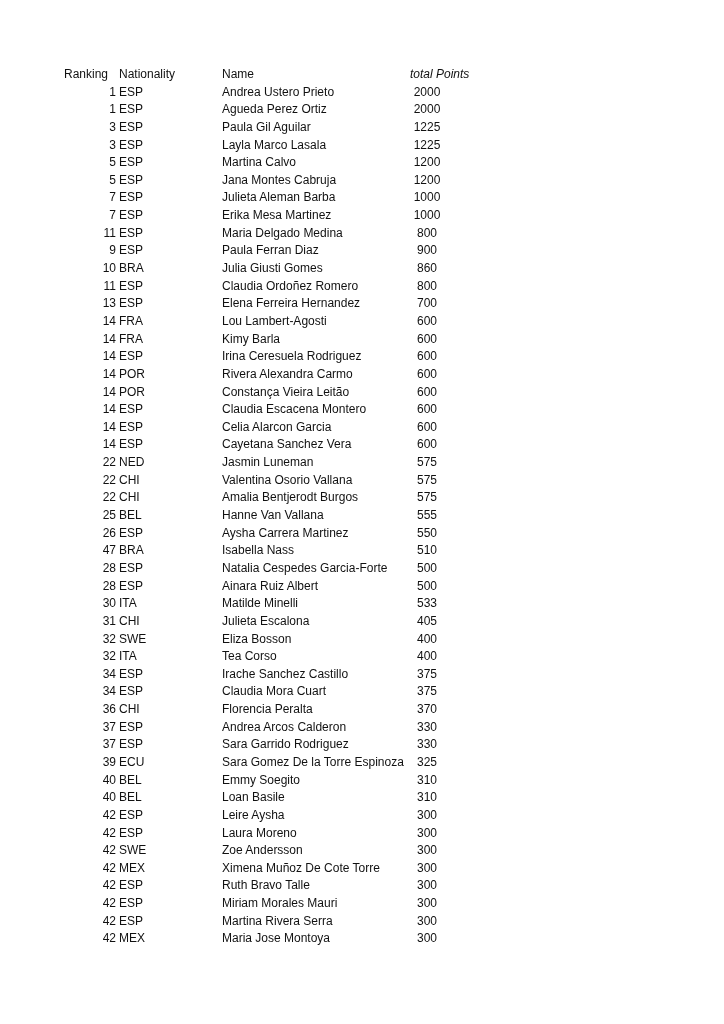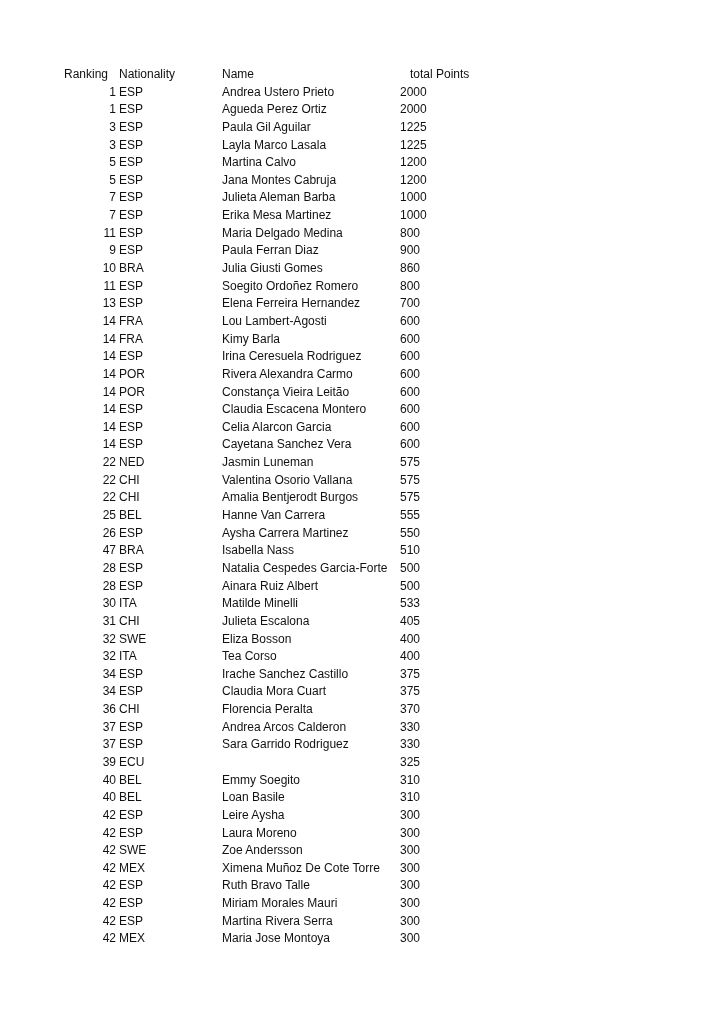--- a/index.html
+++ b/index.html
@@ -3,23 +3,23 @@
 <meta charset="utf-8">
 <style>
   html, body { margin: 0; padding: 0; background: #ffffff; }
   body { width: 724px; height: 1024px; position: relative; overflow: hidden;
          font-family: "Liberation Sans", sans-serif; color: #111; }
   #sheet { position: absolute; left: 60px; top: 66px; width: 430px; }
   .row { position: relative; height: 17.65px; font-size: 12px; line-height: 17.65px; white-space: nowrap; }
   .c-rank { position: absolute; left: 0; width: 56px; text-align: right; }
   .c-nat { position: absolute; left: 59px; }
   .c-name { position: absolute; left: 134px; margin-left: 28px; }
-  .c-pts { position: absolute; left: 340px; width: 82px; text-align: left; }
+  .c-pts { position: absolute; left: 326px; width: 82px; text-align: center; }
   .hdr .c-rank { left: 4px; width: auto; text-align: left; }
-  .hdr .c-pts { left: 350px; width: auto; text-align: left; }
+  .hdr .c-pts { left: 350px; width: auto; text-align: left; font-style: italic; }
 </style>
 </head>
 <body>
 
 <div id="sheet">
   <div class="row hdr">
     <span class="c-rank">Ranking</span>
     <span class="c-nat">Nationality</span>
     <span class="c-name">Name</span>
     <span class="c-pts">total Points</span>
@@ -87,21 +87,21 @@
       </div>
       <div class="row">
         <span class="c-rank">10</span>
         <span class="c-nat">BRA</span>
         <span class="c-name">Julia Giusti Gomes</span>
         <span class="c-pts">860</span>
       </div>
       <div class="row">
         <span class="c-rank">11</span>
         <span class="c-nat">ESP</span>
-        <span class="c-name">Soegito Ordoñez Romero</span>
+        <span class="c-name">Claudia Ordoñez Romero</span>
         <span class="c-pts">800</span>
       </div>
       <div class="row">
         <span class="c-rank">13</span>
         <span class="c-nat">ESP</span>
         <span class="c-name">Elena Ferreira Hernandez</span>
         <span class="c-pts">700</span>
       </div>
       <div class="row">
         <span class="c-rank">14</span>
@@ -165,21 +165,21 @@
       </div>
       <div class="row">
         <span class="c-rank">22</span>
         <span class="c-nat">CHI</span>
         <span class="c-name">Amalia Bentjerodt Burgos</span>
         <span class="c-pts">575</span>
       </div>
       <div class="row">
         <span class="c-rank">25</span>
         <span class="c-nat">BEL</span>
-        <span class="c-name">Hanne Van Carrera</span>
+        <span class="c-name">Hanne Van Vallana</span>
         <span class="c-pts">555</span>
       </div>
       <div class="row">
         <span class="c-rank">26</span>
         <span class="c-nat">ESP</span>
         <span class="c-name">Aysha Carrera Martinez</span>
         <span class="c-pts">550</span>
       </div>
       <div class="row">
         <span class="c-rank">47</span>
@@ -249,20 +249,21 @@
       </div>
       <div class="row">
         <span class="c-rank">37</span>
         <span class="c-nat">ESP</span>
         <span class="c-name">Sara Garrido Rodriguez</span>
         <span class="c-pts">330</span>
       </div>
       <div class="row">
         <span class="c-rank">39</span>
         <span class="c-nat">ECU</span>
+        <span class="c-name">Sara Gomez De la Torre Espinoza</span>
         <span class="c-pts">325</span>
       </div>
       <div class="row">
         <span class="c-rank">40</span>
         <span class="c-nat">BEL</span>
         <span class="c-name">Emmy Soegito</span>
         <span class="c-pts">310</span>
       </div>
       <div class="row">
         <span class="c-rank">40</span>

